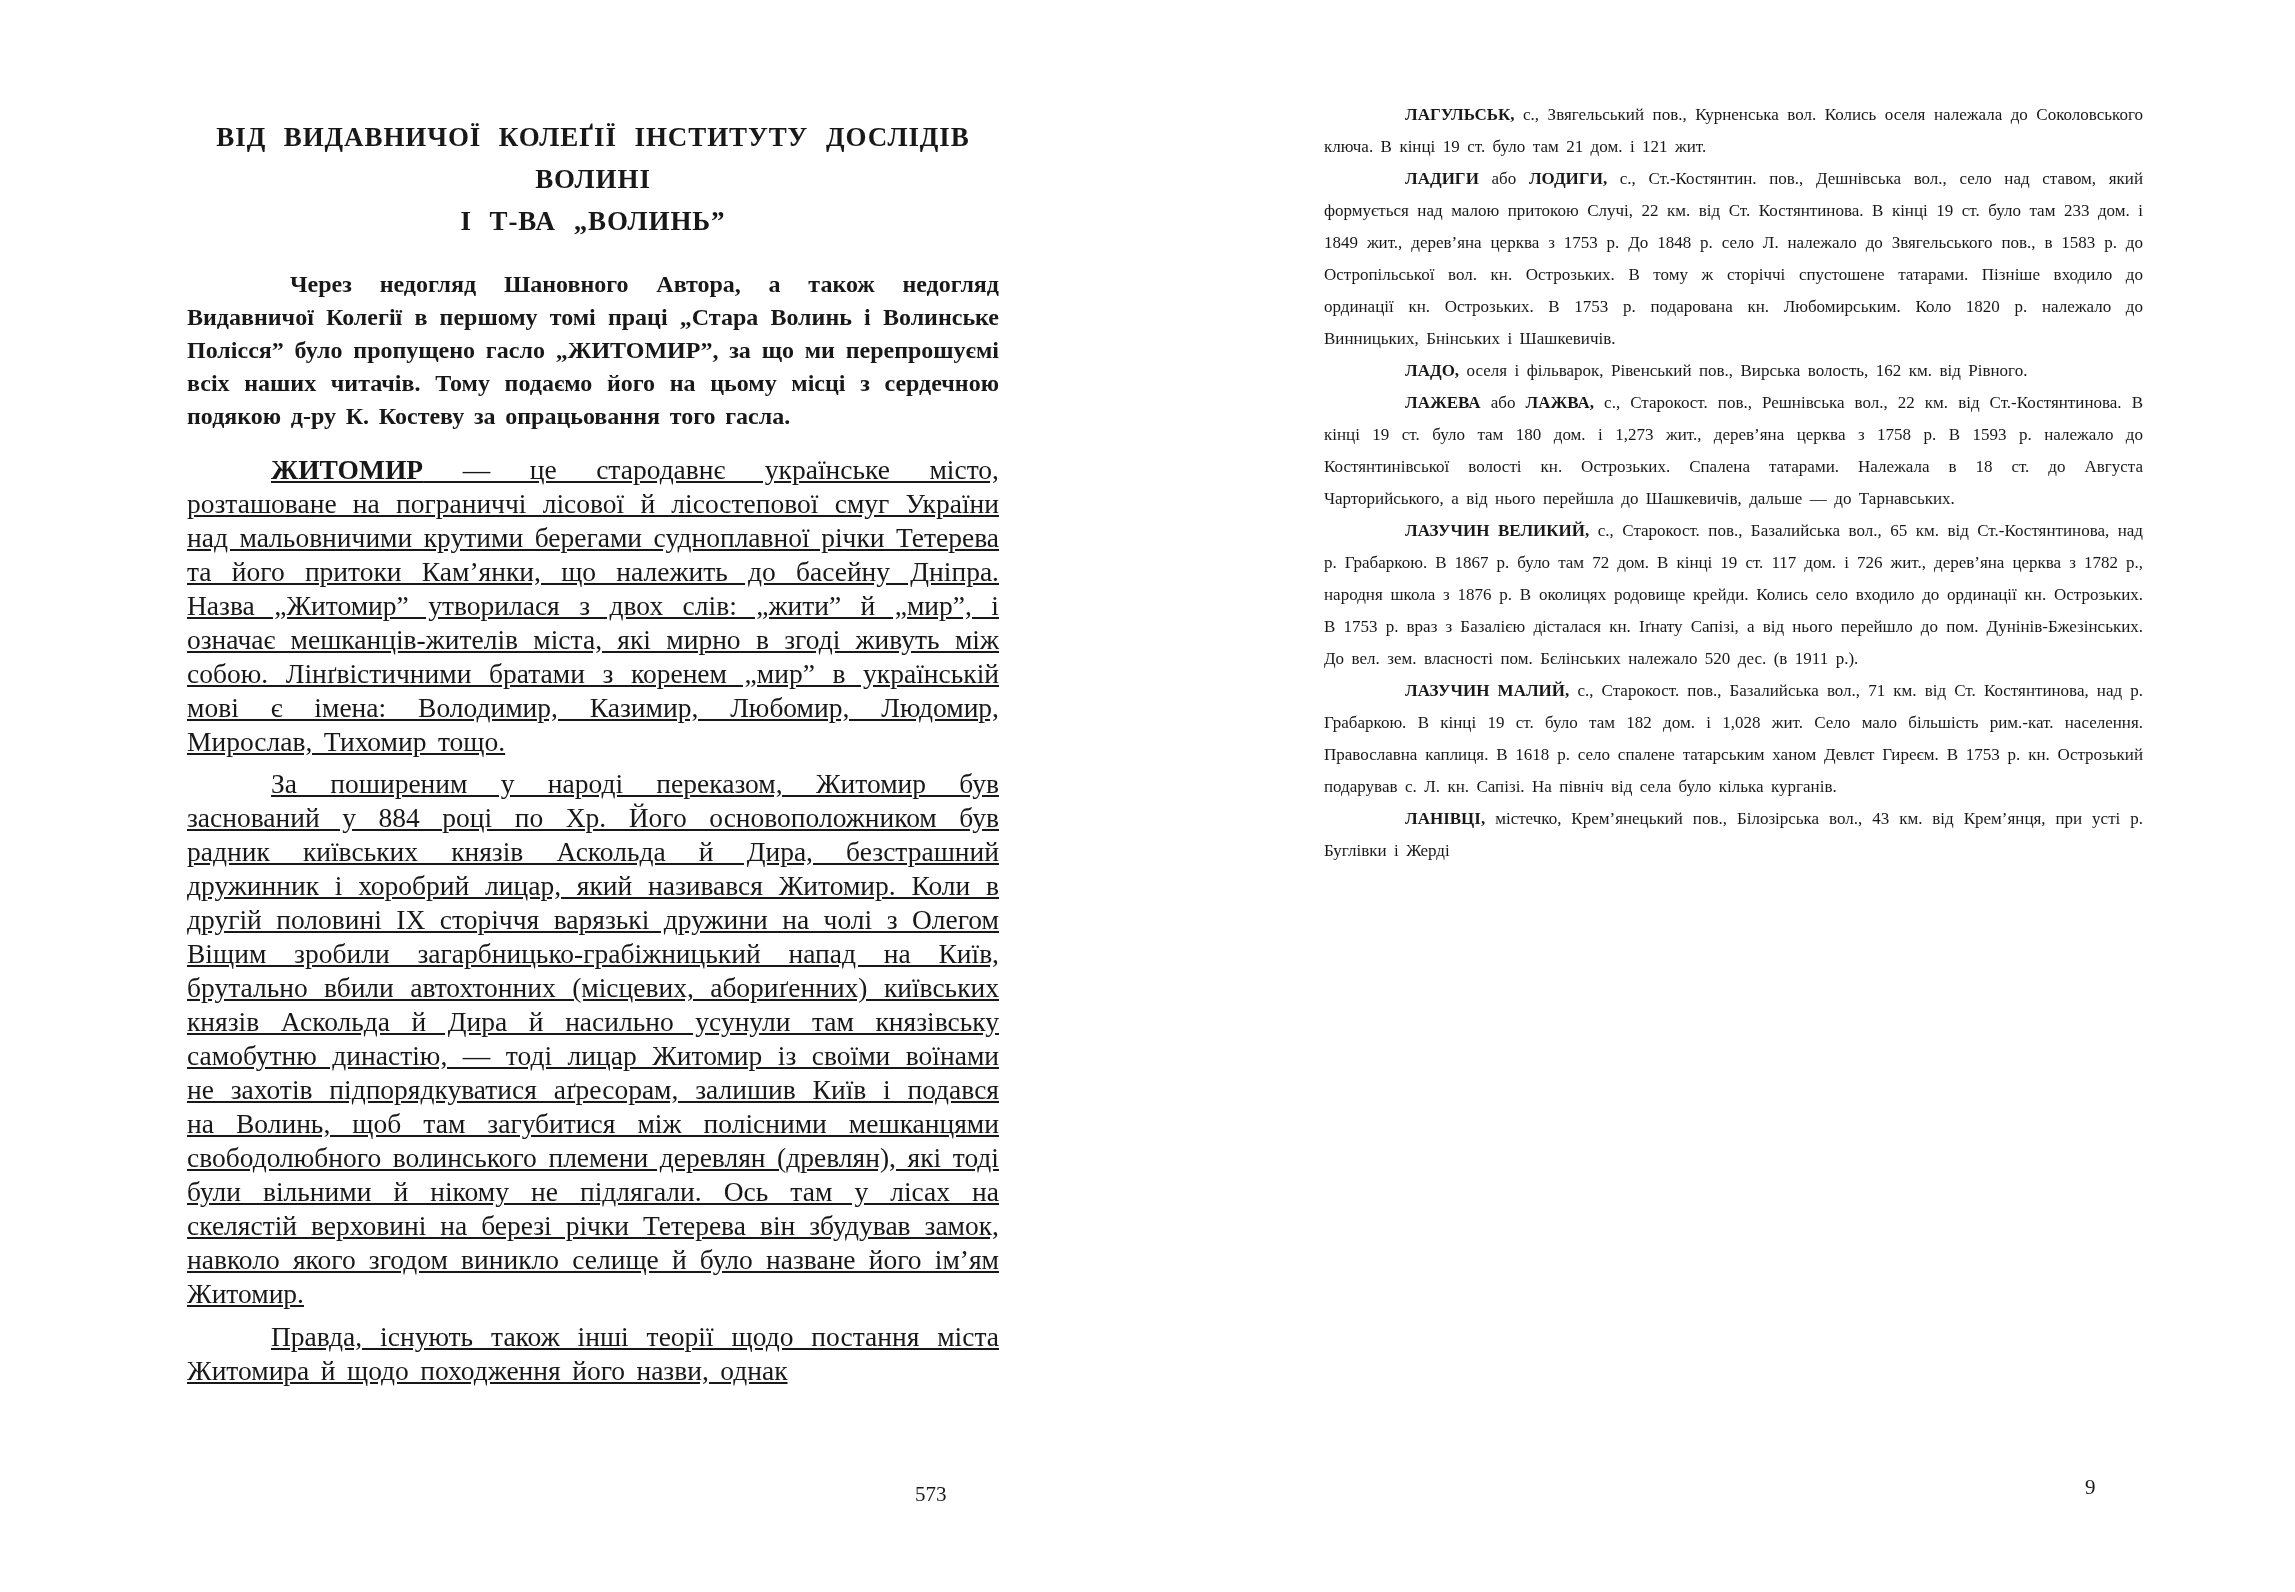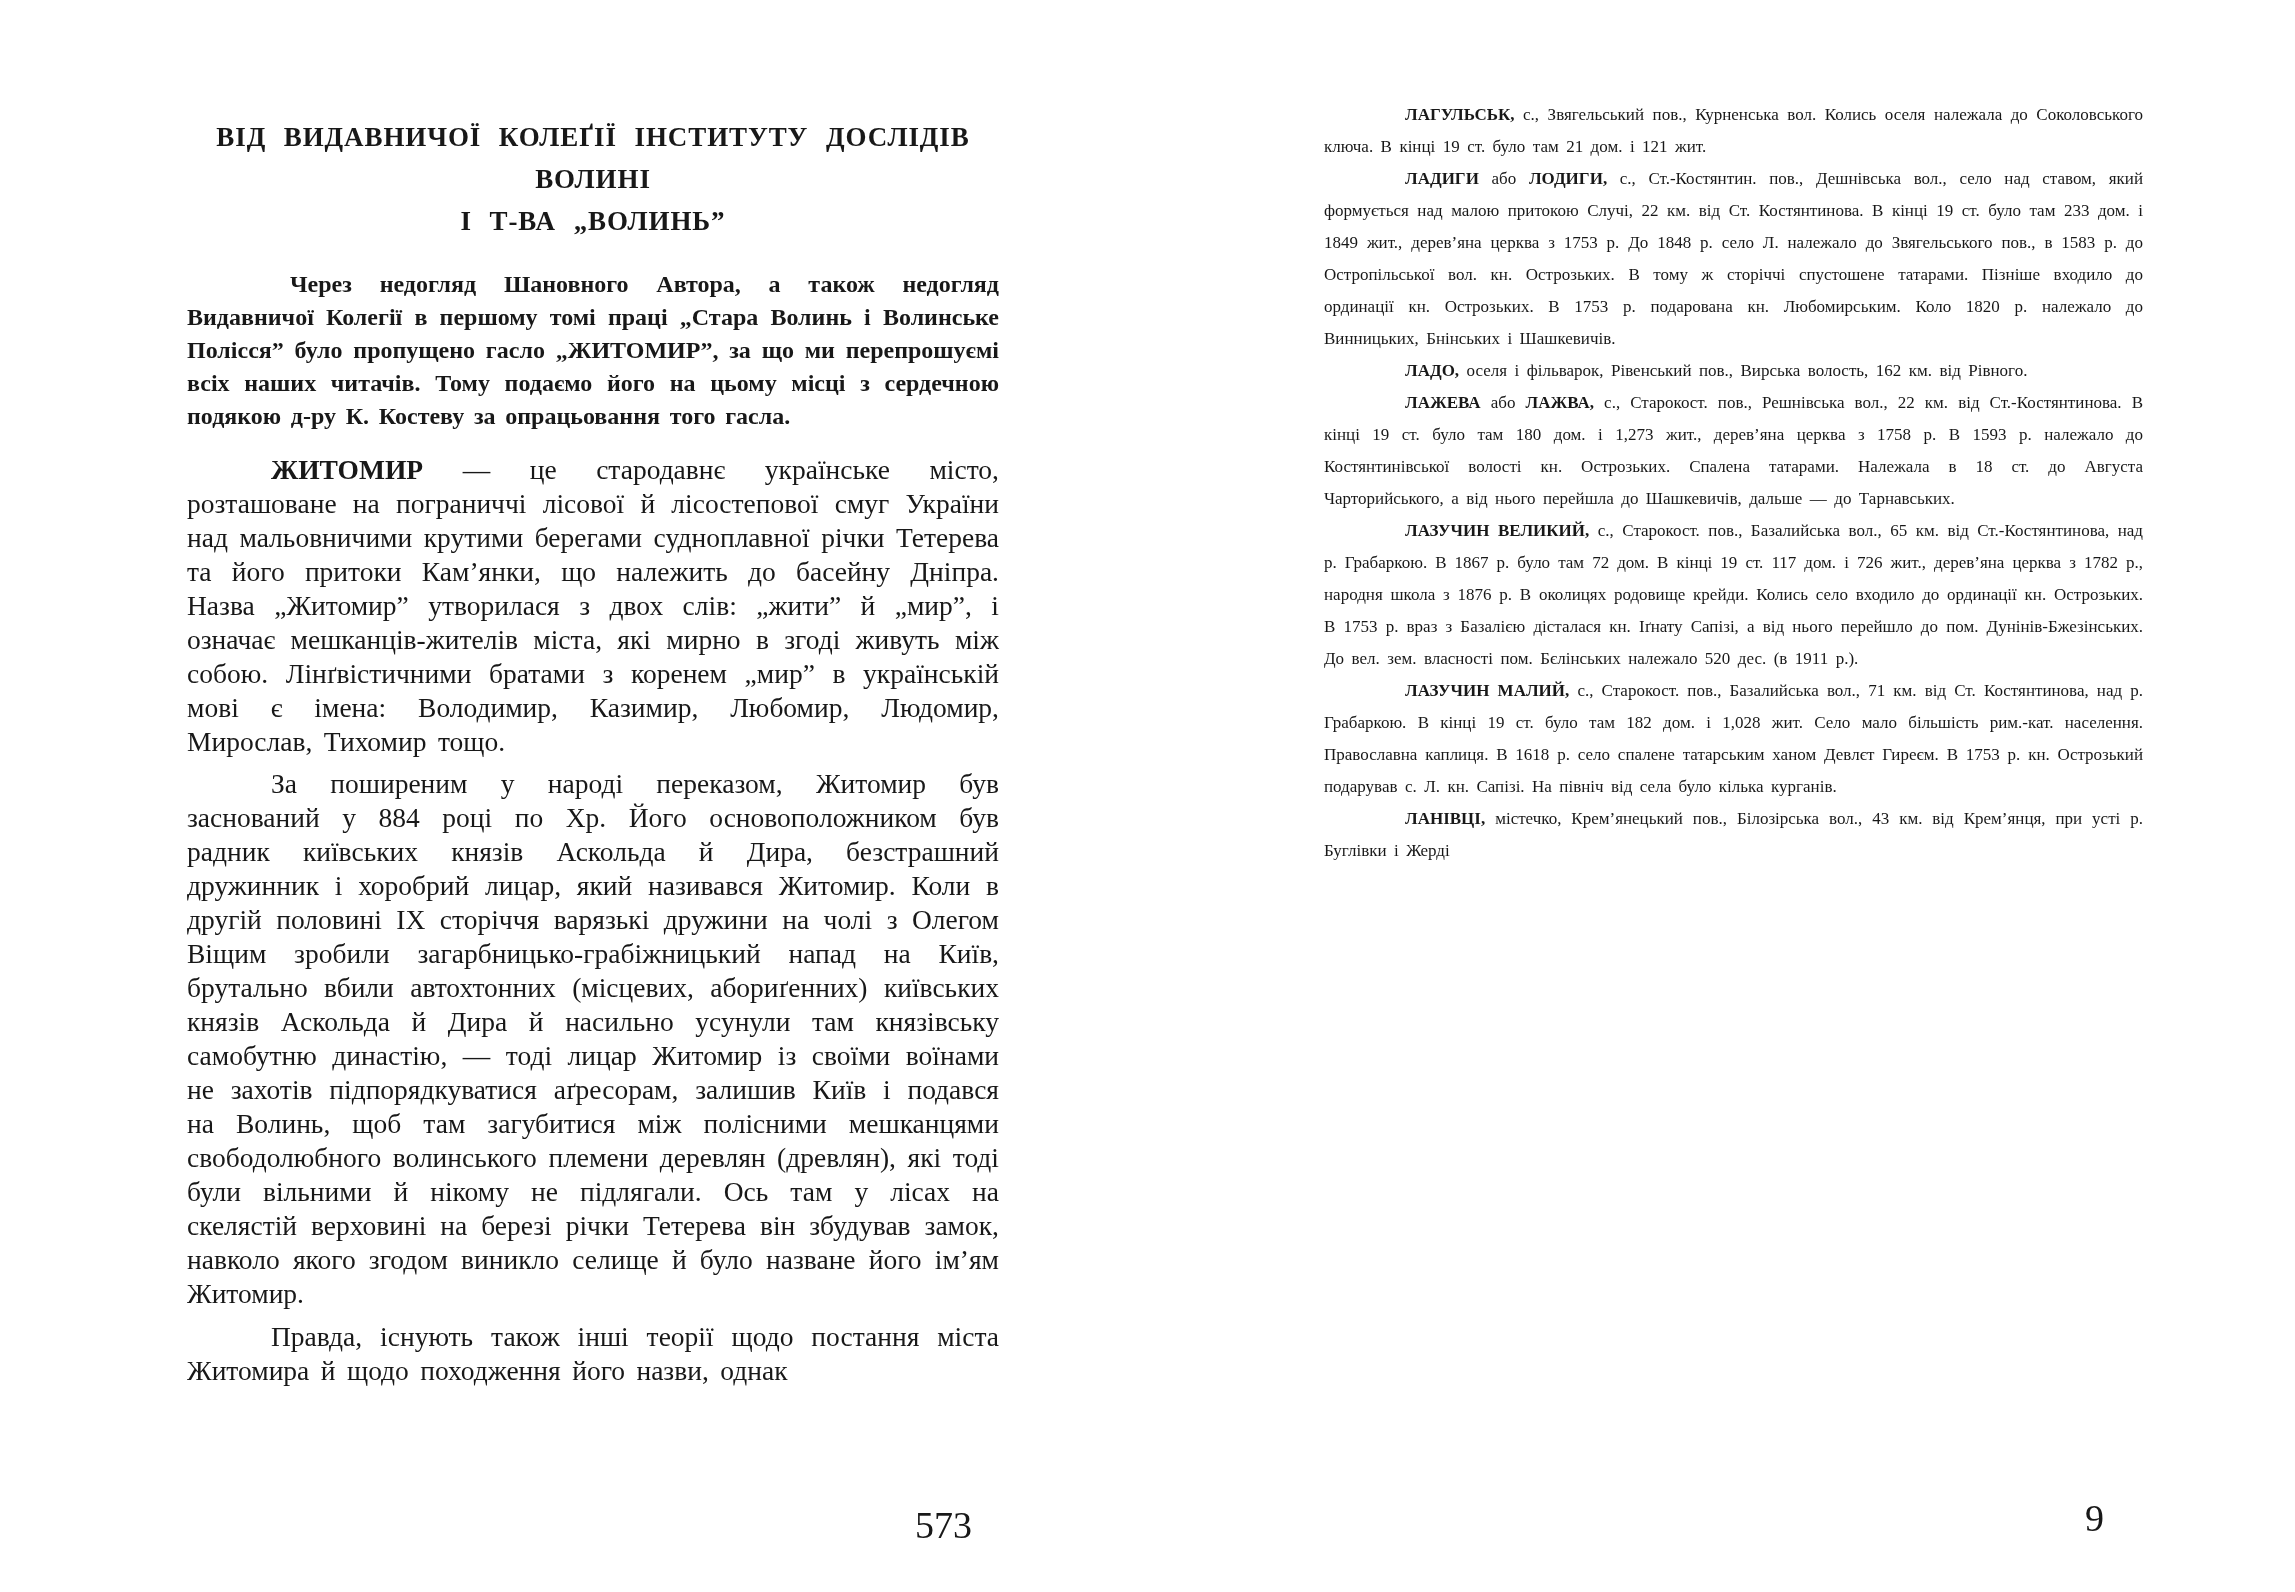--- a/index.html
+++ b/index.html
@@ -34,38 +34,38 @@
     text-indent:103px;
     word-spacing:3.7px;
   }
   .article-body p {
     margin:0 0 8.3px 0;
     font-size:27.5px;
     line-height:34px;
     text-align:justify;
     text-indent:84px;
     word-spacing:4.6px;
+    text-decoration:underline;
   }
   .article-body p b { font-weight:bold; }
 
   .entries p {
     margin:0;
     font-size:17px;
     line-height:32px;
     text-align:justify;
     text-indent:81px;
     word-spacing:3.2px;
   }
   .entries p b { font-weight:bold; }
 
   .pagenum {
     position:absolute;
-    font-size:38px;
+    font-size:21px;
     color:#181818;
-    margin-top:21px;
   }
   .pagenum-left  { left:915px;  top:1482px; }
   .pagenum-right { left:2085px; top:1475px; }
 </style>
 </head>
 <body>
 
 <div class="spread">
 
   <section class="page left-page">

